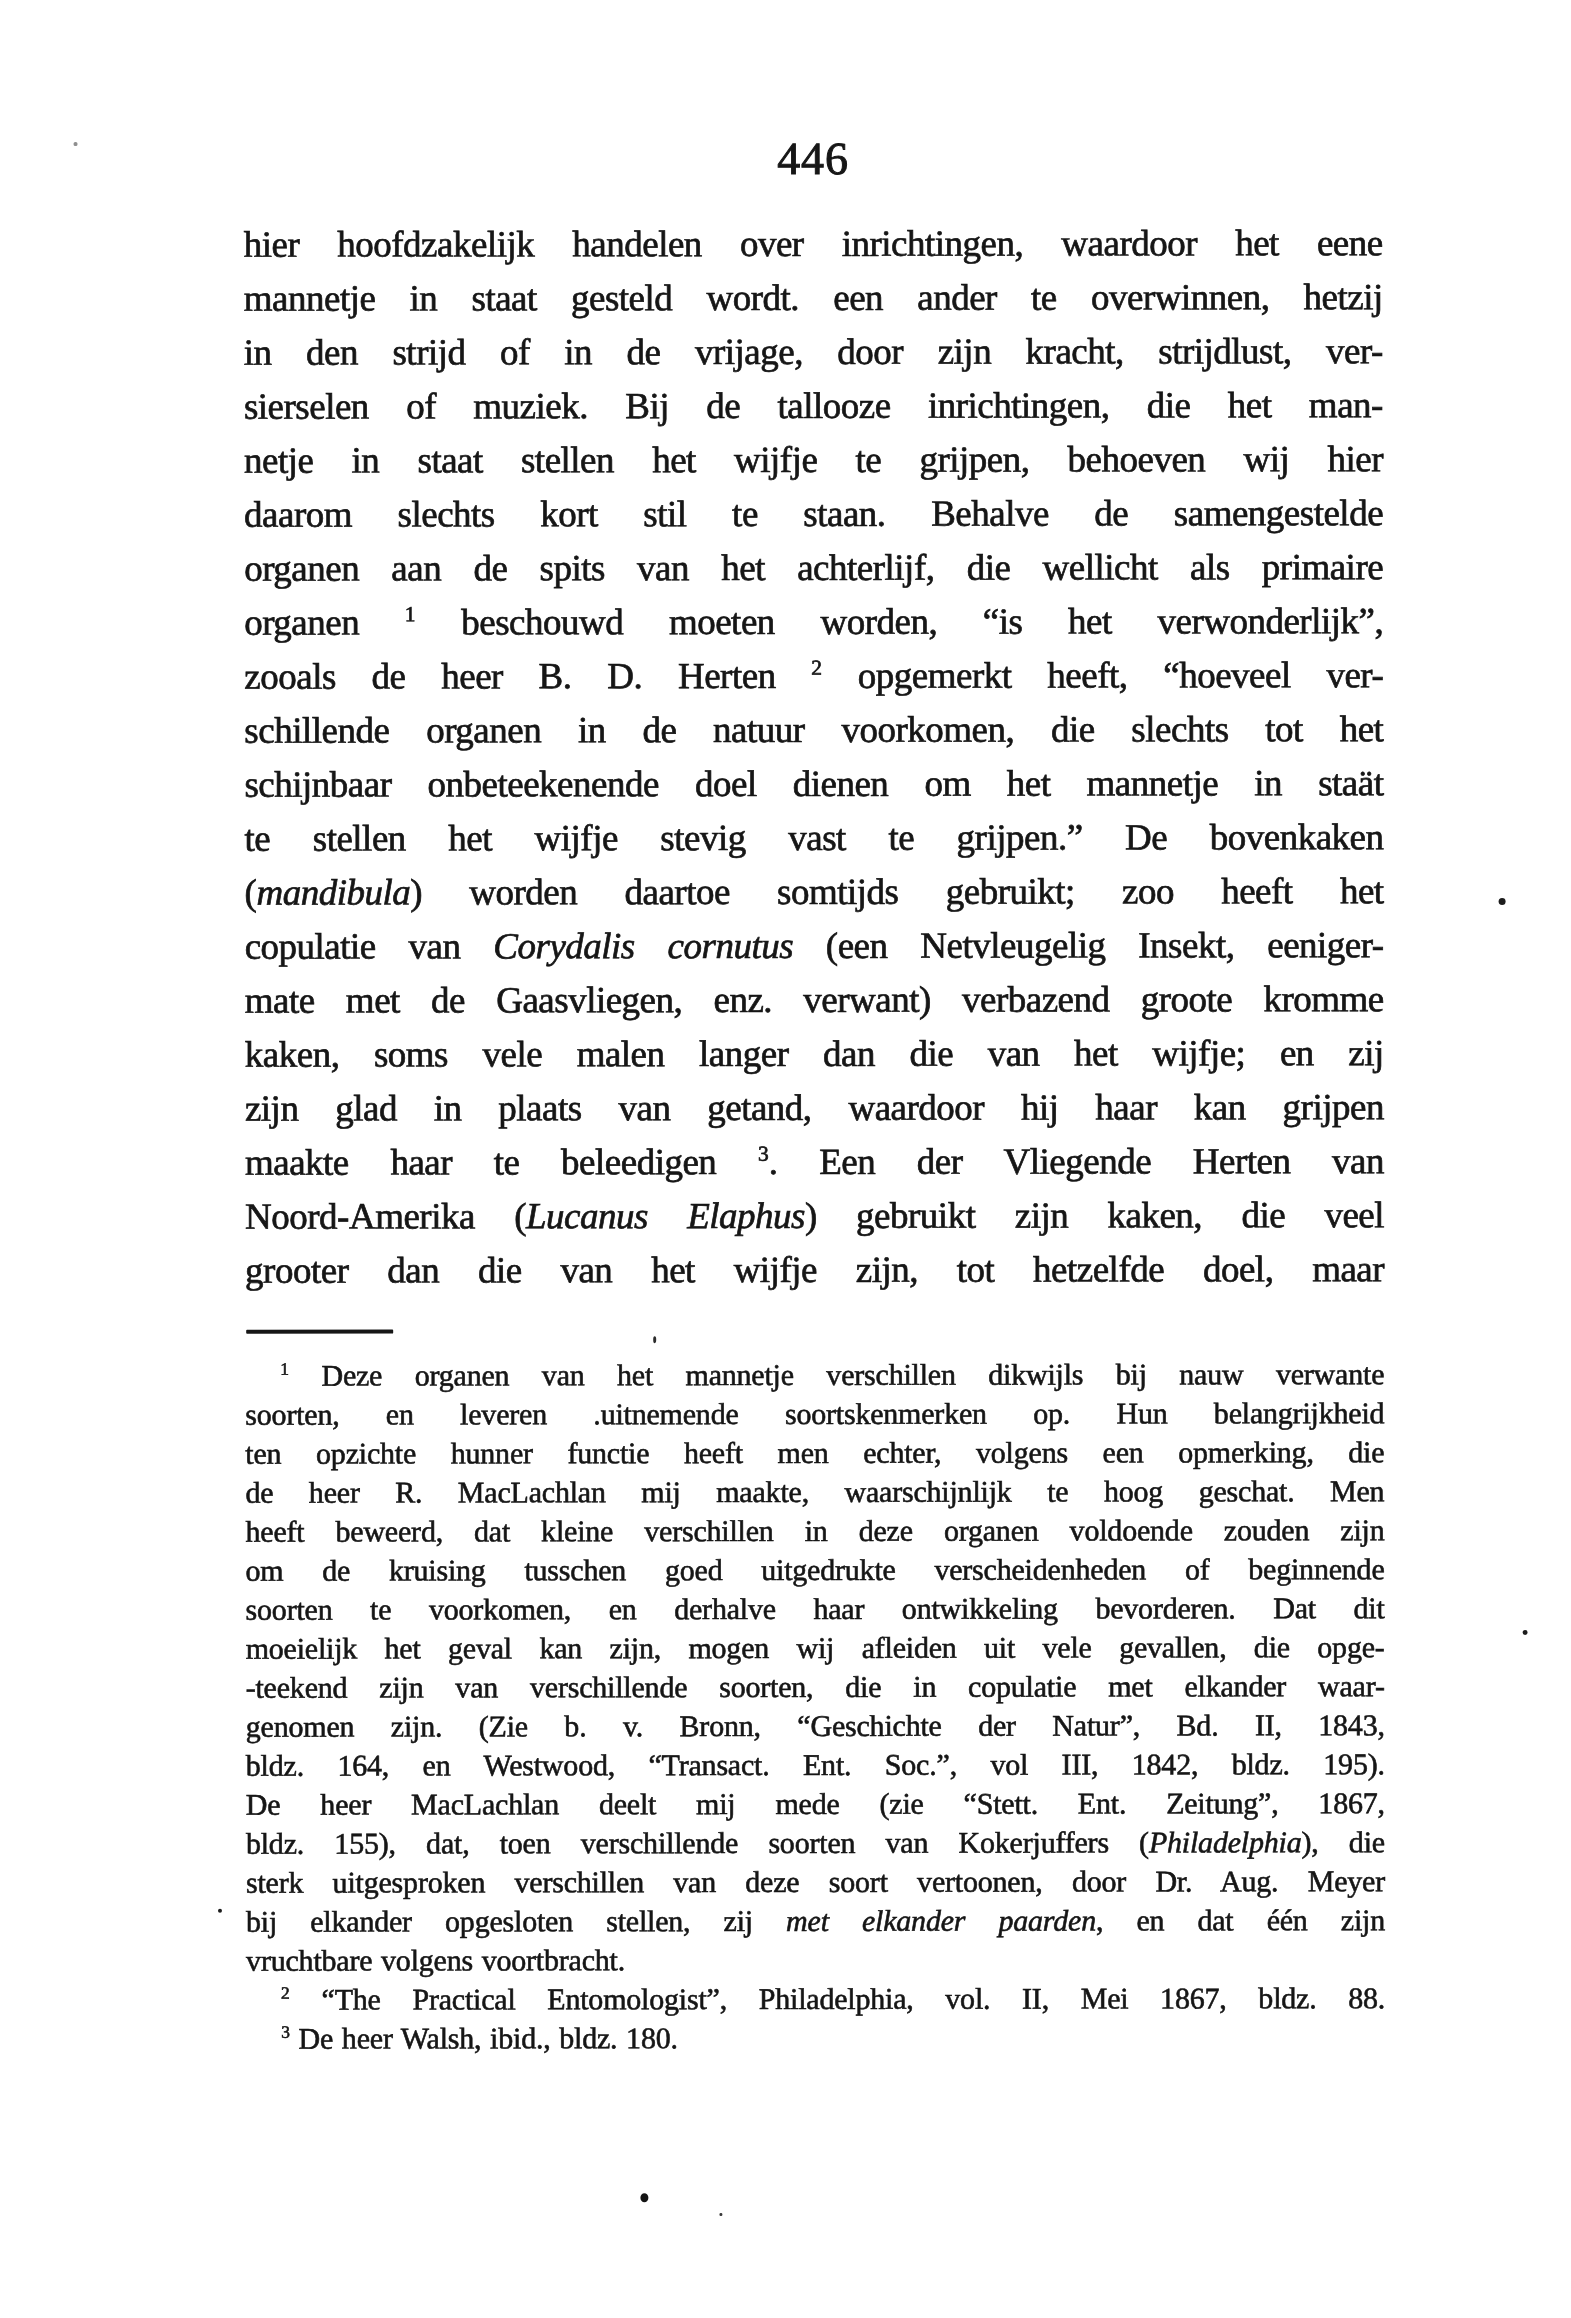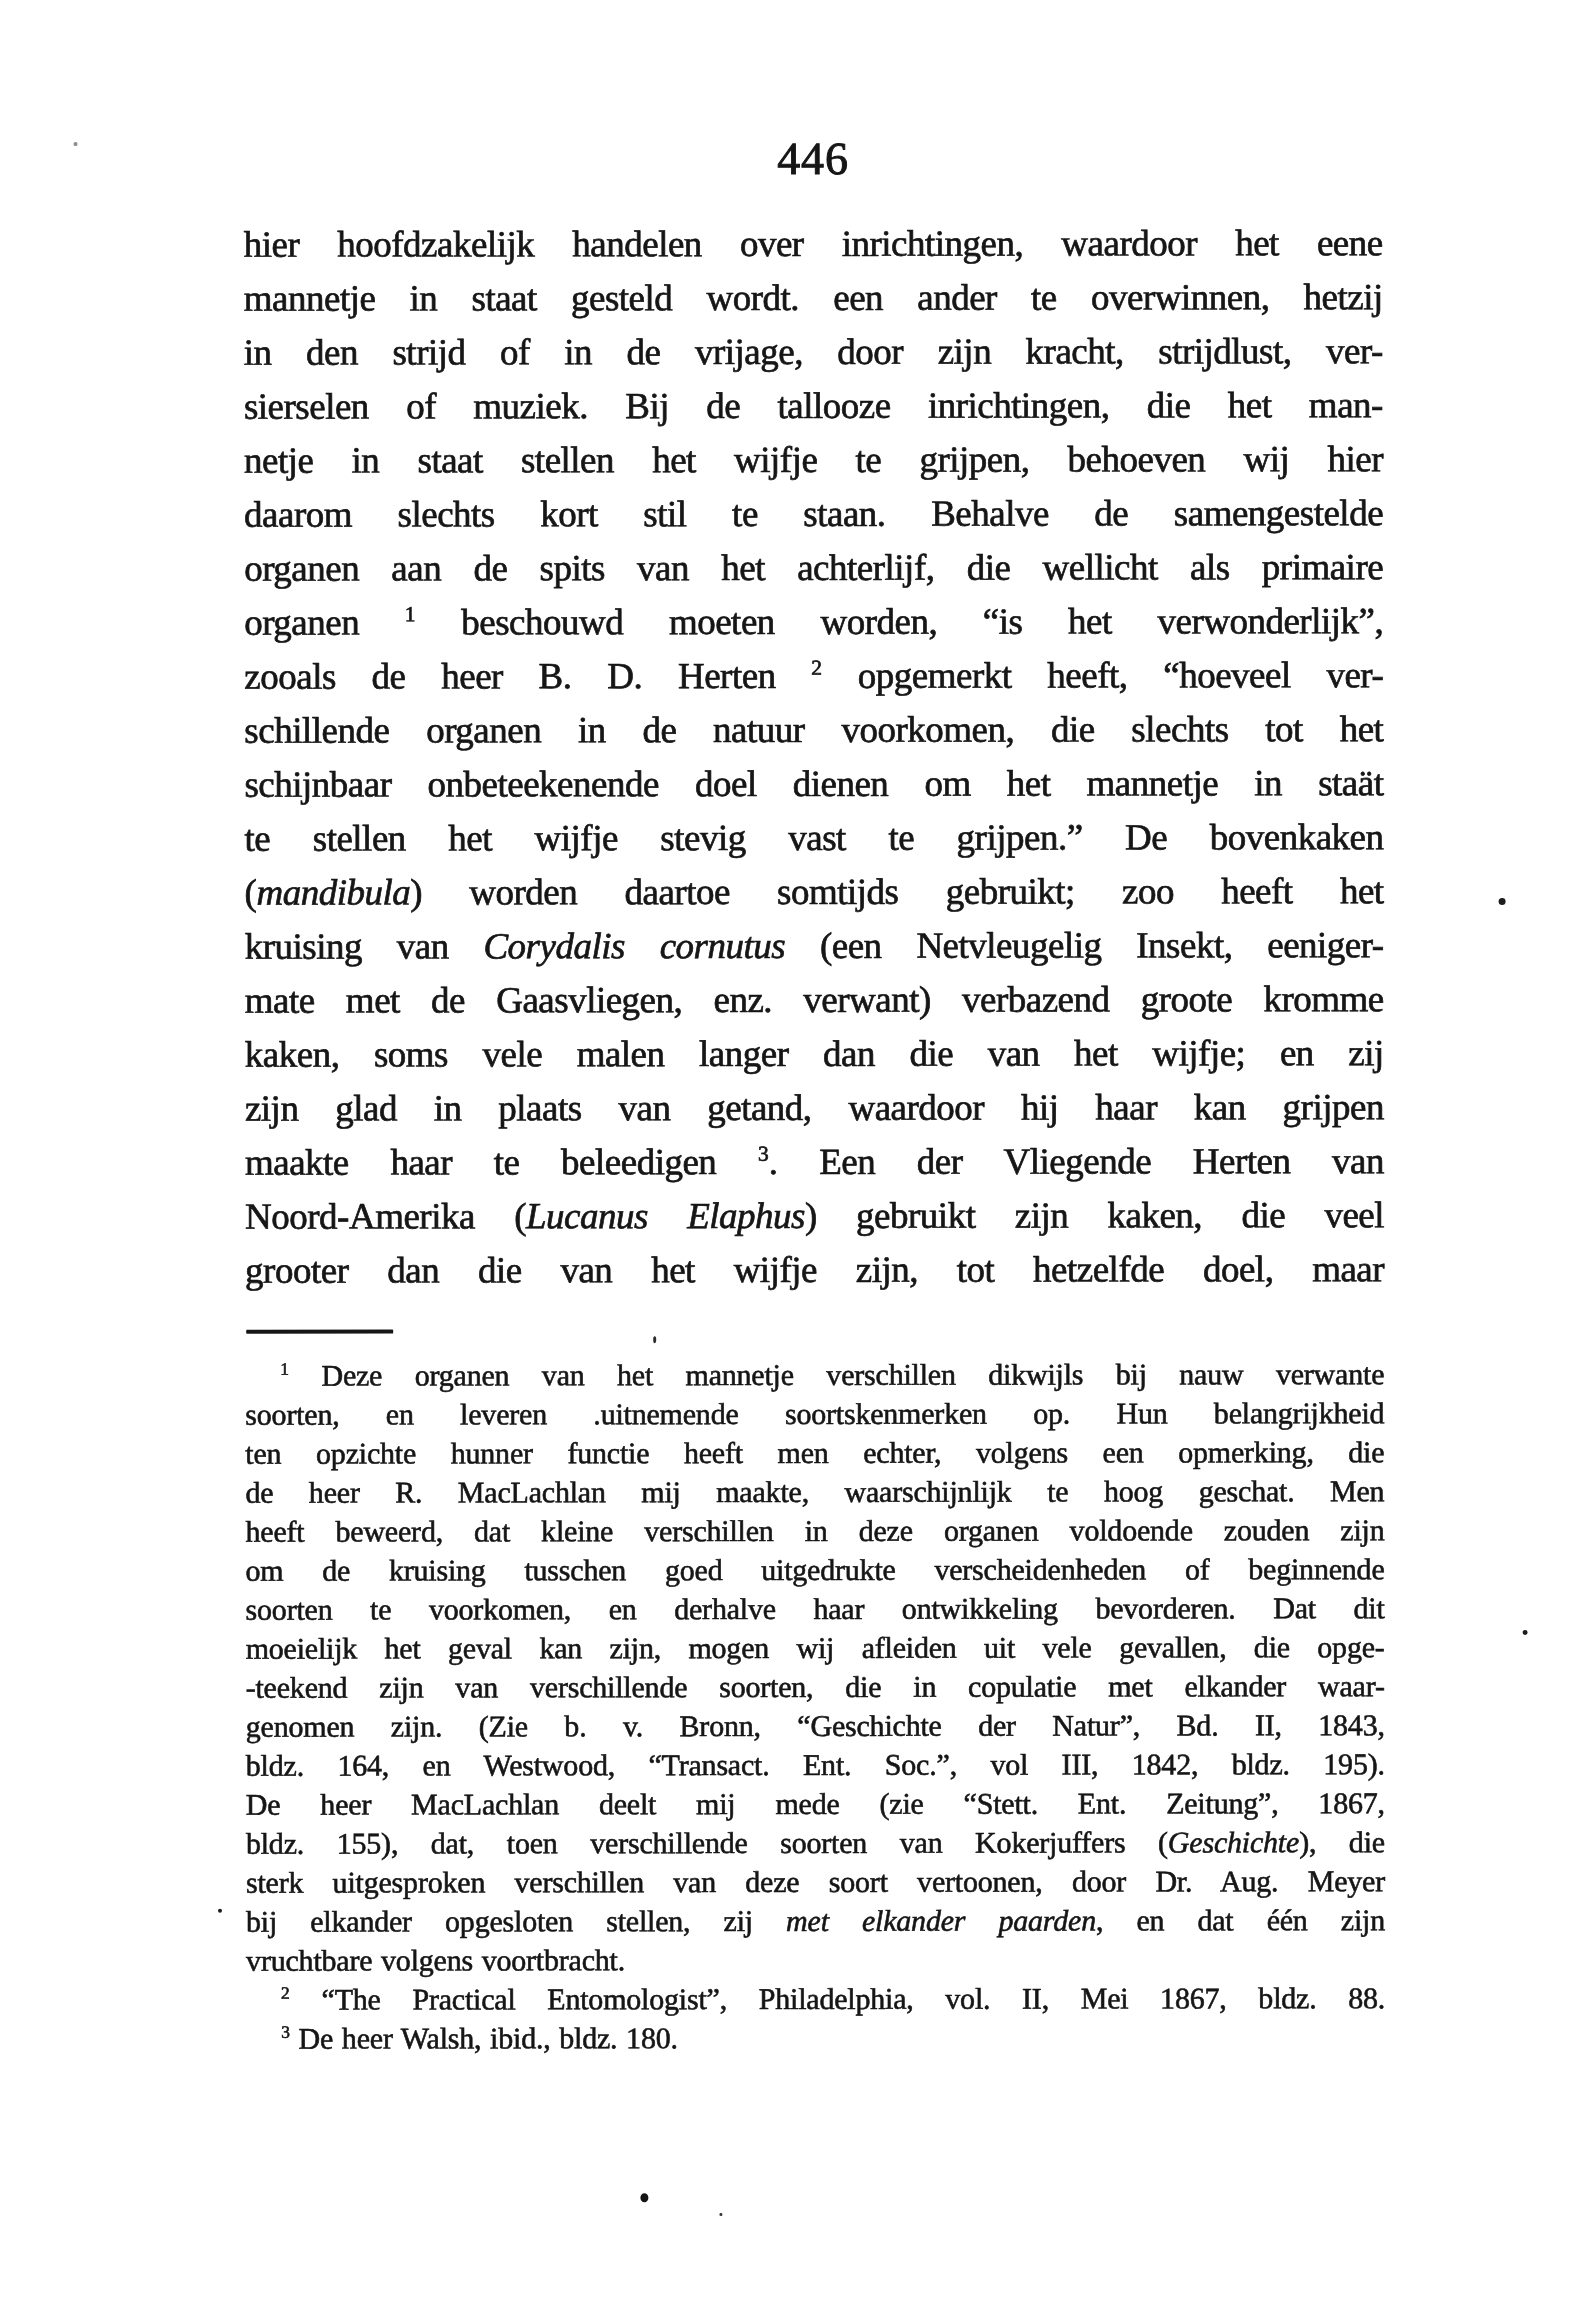--- a/index.html
+++ b/index.html
@@ -35,21 +35,21 @@
       <div class="line"><span>sierselen of muziek. Bij de tallooze inrichtingen, die het man-</span></div>
       <div class="line"><span>netje in staat stellen het wijfje te grijpen, behoeven wij hier</span></div>
       <div class="line"><span>daarom slechts kort stil te staan. Behalve de samengestelde</span></div>
       <div class="line"><span>organen aan de spits van het achterlijf, die wellicht als primaire</span></div>
       <div class="line"><span>organen </span><sup>1</sup><span> beschouwd moeten worden, “is het verwonderlijk”,</span></div>
       <div class="line"><span>zooals de heer B. D. Herten </span><sup>2</sup><span> opgemerkt heeft, “hoeveel ver-</span></div>
       <div class="line"><span>schillende organen in de natuur voorkomen, die slechts tot het</span></div>
       <div class="line"><span>schijnbaar onbeteekenende doel dienen om het mannetje in staät</span></div>
       <div class="line"><span>te stellen het wijfje stevig vast te grijpen.” De bovenkaken</span></div>
       <div class="line"><span>(</span><em>mandibula</em><span>) worden daartoe somtijds gebruikt; zoo heeft het</span></div>
-      <div class="line"><span>kruising van </span><em>Corydalis cornutus</em><span> (een Netvleugelig Insekt, eeniger-</span></div>
+      <div class="line"><span>copulatie van </span><em>Corydalis cornutus</em><span> (een Netvleugelig Insekt, eeniger-</span></div>
       <div class="line"><span>mate met de Gaasvliegen, enz. verwant) verbazend groote kromme</span></div>
       <div class="line"><span>kaken, soms vele malen langer dan die van het wijfje; en zij</span></div>
       <div class="line"><span>zijn glad in plaats van getand, waardoor hij haar kan grijpen</span></div>
       <div class="line"><span>maakte haar te beleedigen </span><sup>3</sup><span>. Een der Vliegende Herten van</span></div>
       <div class="line"><span>Noord-Amerika (</span><em>Lucanus Elaphus</em><span>) gebruikt zijn kaken, die veel</span></div>
       <div class="line"><span>grooter dan die van het wijfje zijn, tot hetzelfde doel, maar</span></div>
     </div>
   <div class="rule"></div>
   <div class="fnotes" id="footnote-text">
       <div class="line" style="text-indent: 35px;"><sup>1</sup><span> Deze organen van het mannetje verschillen dikwijls bij nauw verwante</span></div>
@@ -57,21 +57,21 @@
       <div class="line"><span>ten opzichte hunner functie heeft men echter, volgens een opmerking, die</span></div>
       <div class="line"><span>de heer R. MacLachlan mij maakte, waarschijnlijk te hoog geschat. Men</span></div>
       <div class="line"><span>heeft beweerd, dat kleine verschillen in deze organen voldoende zouden zijn</span></div>
       <div class="line"><span>om de kruising tusschen goed uitgedrukte verscheidenheden of beginnende</span></div>
       <div class="line"><span>soorten te voorkomen, en derhalve haar ontwikkeling bevorderen. Dat dit</span></div>
       <div class="line"><span>moeielijk het geval kan zijn, mogen wij afleiden uit vele gevallen, die opge-</span></div>
       <div class="line"><span>-teekend zijn van verschillende soorten, die in copulatie met elkander waar-</span></div>
       <div class="line"><span>genomen zijn. (Zie b. v. Bronn, “Geschichte der Natur”, Bd. II, 1843,</span></div>
       <div class="line"><span>bldz. 164, en Westwood, “Transact. Ent. Soc.”, vol III, 1842, bldz. 195).</span></div>
       <div class="line"><span>De heer MacLachlan deelt mij mede (zie “Stett. Ent. Zeitung”, 1867,</span></div>
-      <div class="line"><span>bldz. 155), dat, toen verschillende soorten van Kokerjuffers (</span><em>Geschichte</em><span>), die</span></div>
+      <div class="line"><span>bldz. 155), dat, toen verschillende soorten van Kokerjuffers (</span><em>Philadelphia</em><span>), die</span></div>
       <div class="line"><span>sterk uitgesproken verschillen van deze soort vertoonen, door Dr. Aug. Meyer</span></div>
       <div class="line"><span>bij elkander opgesloten stellen, zij </span><em>met elkander paarden</em><span>, en dat één zijn</span></div>
       <div class="line no-just"><span>vruchtbare volgens voortbracht.</span></div>
       <div class="line" style="text-indent: 35px;"><sup>2</sup><span> “The Practical Entomologist”, Philadelphia, vol. II, Mei 1867, bldz. 88.</span></div>
       <div class="line no-just" style="text-indent: 35px;"><sup>3</sup><span> De heer Walsh, ibid., bldz. 180.</span></div>
     </div>
   <div id="artifacts">
       <div class="speck" style="left: 1499px; top: 899px; width: 7.4px; height: 7.4px; background: rgb(28, 28, 28);"></div>
       <div class="speck" style="left: 1522px; top: 1631px; width: 5.1px; height: 5.1px; background: rgb(28, 28, 28);"></div>
       <div class="speck" style="left: 217px; top: 1908px; width: 4.2px; height: 4.2px; background: rgb(28, 28, 28);"></div>

